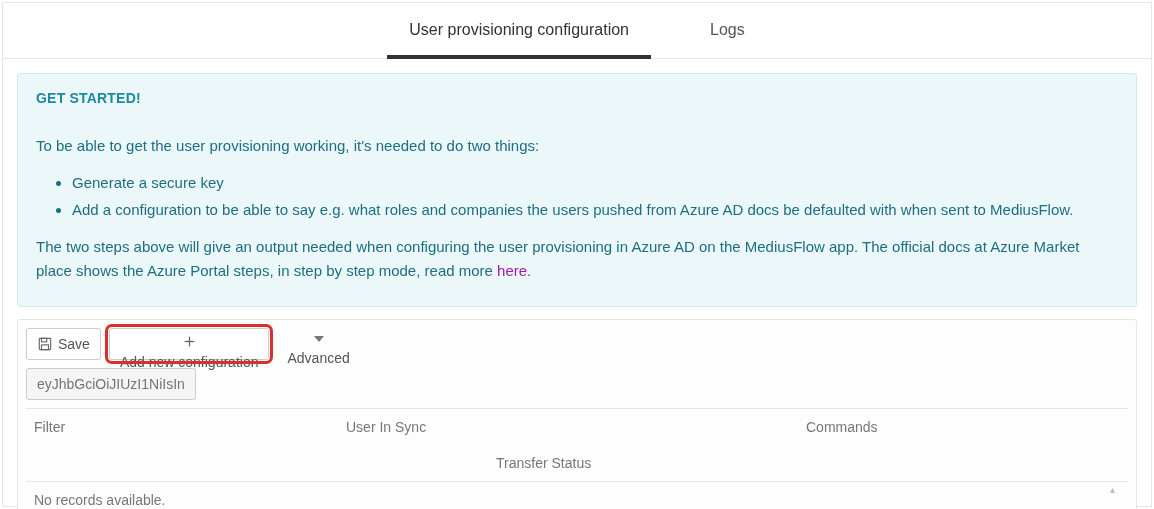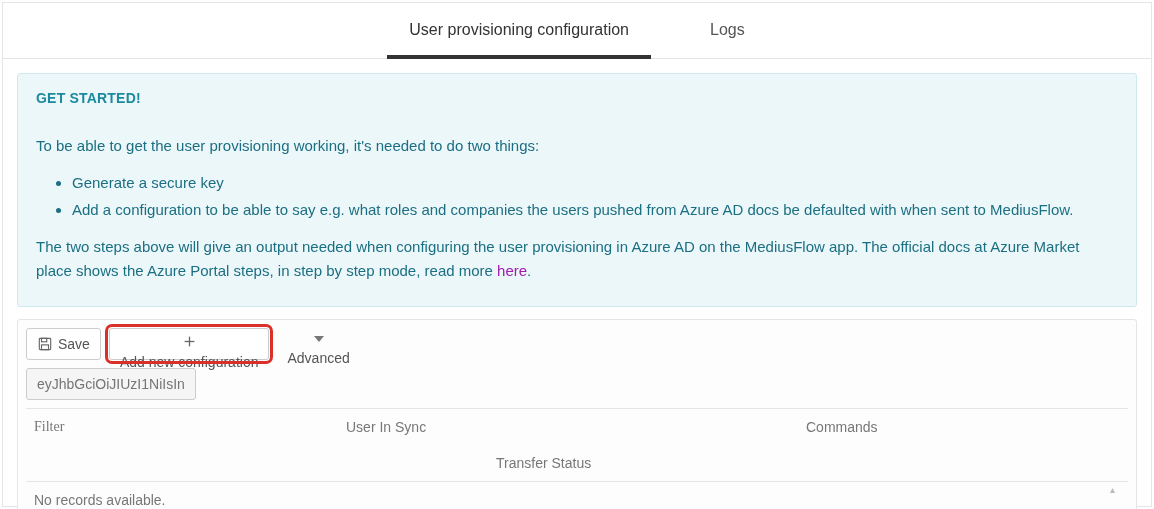--- a/index.html
+++ b/index.html
@@ -125,21 +125,21 @@
     border-top: 1px solid #e5e5e5;
     border-bottom: 1px solid #e5e5e5;
   }
   .thead-row {
     display: flex;
     color: #777;
     font-size: 14px;
     padding: 10px 8px;
     border-bottom: 1px solid #e5e5e5;
   }
-  .col-filter { flex: 0 0 312px; font-family: Liberation Serif, serif; }
+  .col-filter { flex: 0 0 312px; }
   .col-sync { flex: 0 0 150px; }
   .col-transfer { flex: 0 0 310px; margin-top: 36px; }
   .col-commands { flex: 1; }
   .col-scroll { flex: 0 0 20px; }
   .tbody-empty {
     display: flex;
     align-items: center;
     padding: 10px 8px;
     color: #777;
     font-size: 14px;

